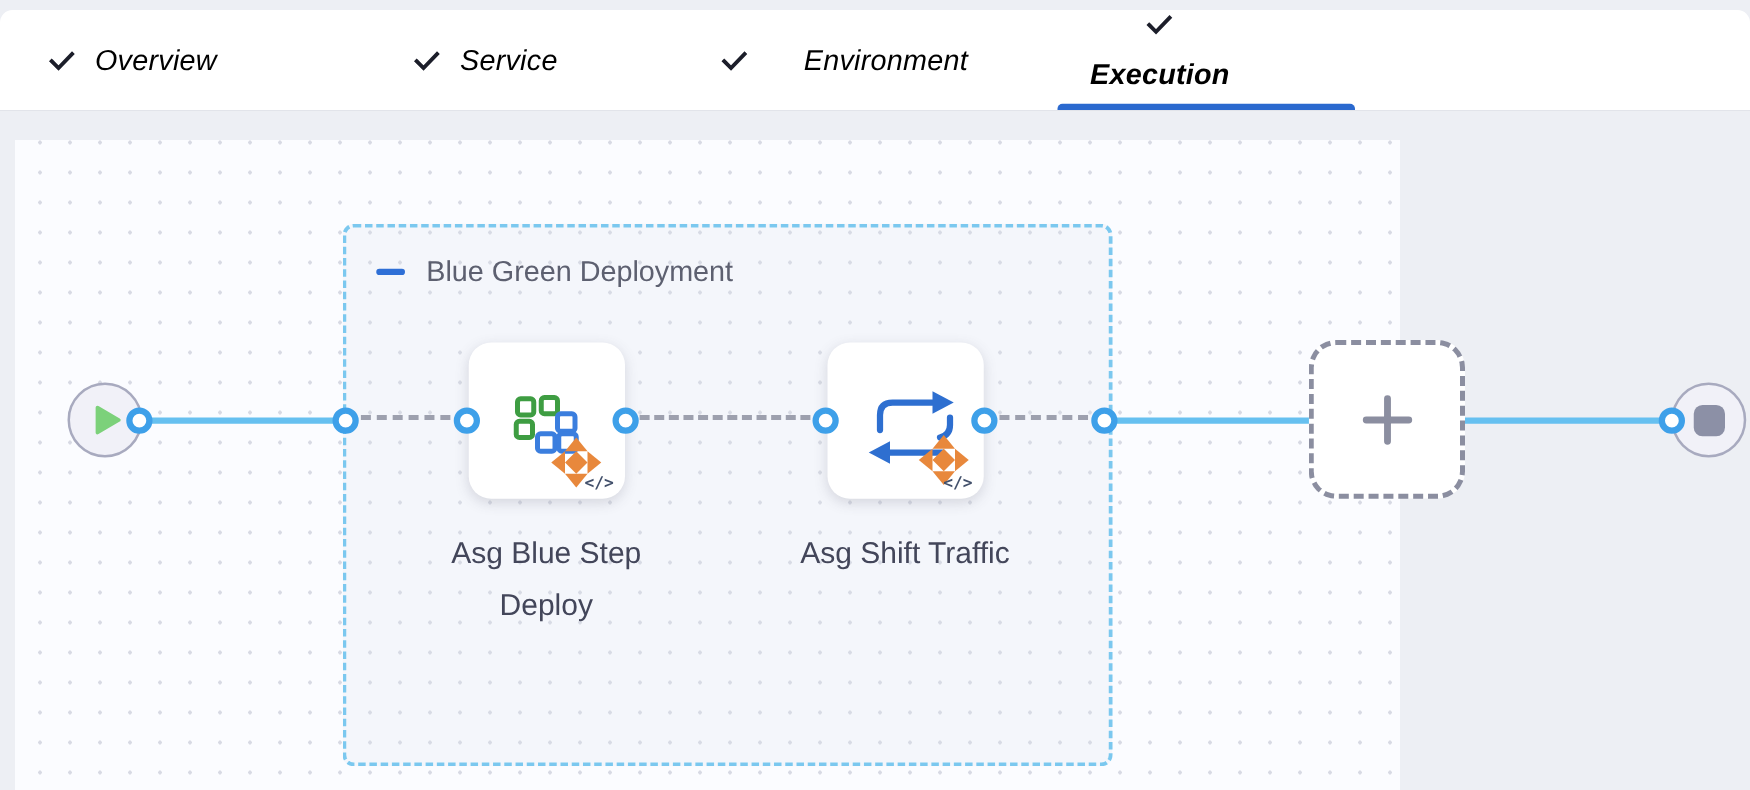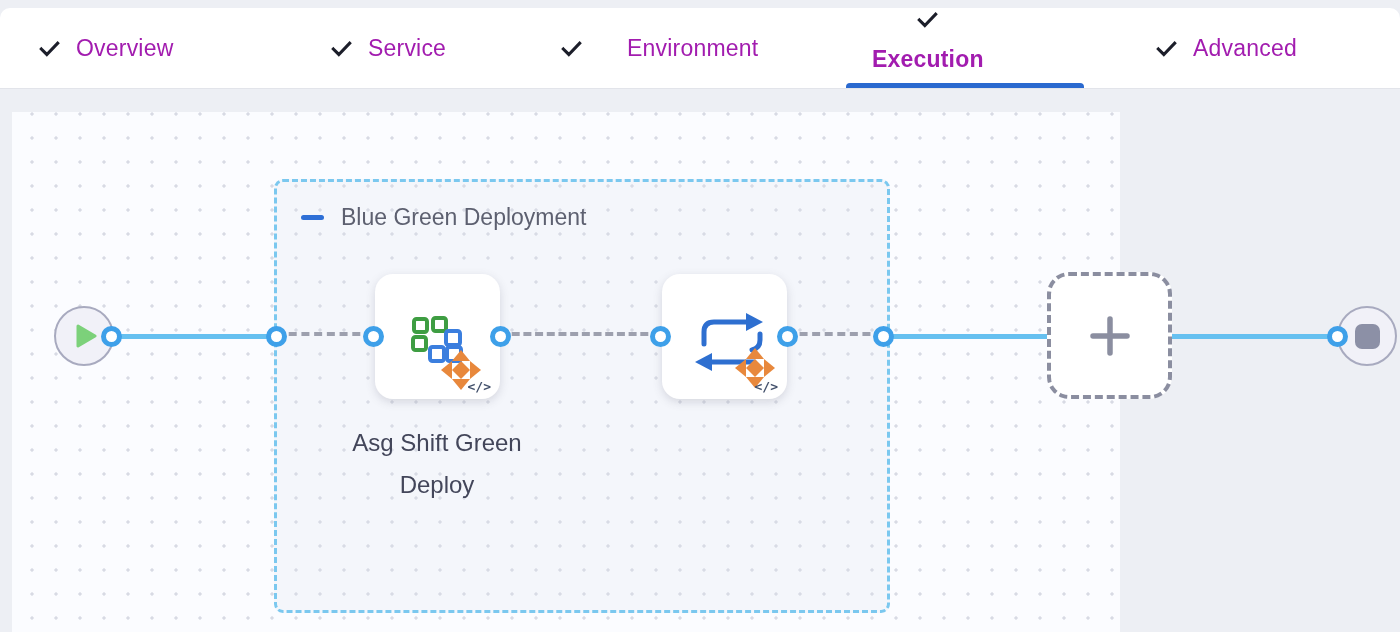--- a/index.html
+++ b/index.html
@@ -14,21 +14,21 @@
     position:absolute;left:0;top:8px;width:1400px;height:80px;
     background:#ffffff;border-bottom:1px solid #e2e4ea;
     border-radius:10px 10px 0 0;z-index:5;
   }
   .tab{
     position:absolute;top:0;height:80px;display:flex;align-items:center;gap:15px;
     cursor:pointer;
   }
   .tab .check-icon{width:23px;height:23px;flex:0 0 auto;}
   .tab .tab-label{
-    font-size:23px;color:#a21caf;font-weight:500;letter-spacing:0.2px;white-space:nowrap;
+    font-size:23px;color:#000000;font-weight:500;letter-spacing:0.2px;white-space:nowrap;font-style:italic;
   }
   .tab.active .tab-label{font-weight:700;}
   .tab-underline{
     position:absolute;left:-26px;bottom:0;width:238px;height:5px;
     background:#2a69cf;border-radius:4px 4px 0 0;
   }
   
   .canvas{
     position:absolute;left:12px;top:88px;width:1108px;height:544px;
     background-color:#fbfcff;
@@ -95,41 +95,35 @@
     <span class="tab-label">Overview</span>
   </div>
 
   <div class="tab" style="left:330px;justify-content:flex-end;">
     <svg class="check-icon" viewBox="0 0 24 24">
       <path d="M3.5 12.5 L9.2 18.2 L20.5 6.5" fill="none" stroke="#1c1e2a" stroke-width="3.2" stroke-linecap="square"></path>
     </svg>
     <span class="tab-label">Service</span>
   </div>
 
-  <div class="tab" style="left:560px;gap:44px;">
+  <div class="tab" style="left:576px;gap:44px;">
     <svg class="check-icon" viewBox="0 0 24 24">
       <path d="M3.5 12.5 L9.2 18.2 L20.5 6.5" fill="none" stroke="#1c1e2a" stroke-width="3.2" stroke-linecap="square"></path>
     </svg>
     <span class="tab-label">Environment</span>
   </div>
 
   <div class="tab active" style="left:872px;flex-direction:column;">
     <svg class="check-icon" viewBox="0 0 24 24">
       <path d="M3.5 12.5 L9.2 18.2 L20.5 6.5" fill="none" stroke="#1c1e2a" stroke-width="3.2" stroke-linecap="square"></path>
     </svg>
     <span class="tab-label">Execution</span>
     <div class="tab-underline"></div>
   </div>
 
-  <div class="tab" style="left:1155px;">
-    <svg class="check-icon" viewBox="0 0 24 24">
-      <path d="M3.5 12.5 L9.2 18.2 L20.5 6.5" fill="none" stroke="#1c1e2a" stroke-width="3.2" stroke-linecap="square"></path>
-    </svg>
-    <span class="tab-label">Advanced</span>
-  </div>
 </div>
 
 <div class="canvas">
 
   <div class="step-group">
     <div class="group-header">
       <div class="collapse-btn"></div>
       <span class="group-label">Blue Green Deployment</span>
     </div>
   </div>
@@ -202,15 +196,16 @@
 
   <div class="port" style="left:89px;"></div>
   <div class="port" style="left:254px;"></div>
   <div class="port" style="left:351px;"></div>
   <div class="port" style="left:478px;"></div>
   <div class="port" style="left:638px;"></div>
   <div class="port" style="left:765px;"></div>
   <div class="port" style="left:861px;"></div>
   <div class="port" style="left:1315px;"></div>
 
-  <div class="node-label" style="left:315px;width:220px;">Asg Shift Green Deploy</div>
+  <div class="node-label" style="left:315px;width:220px;">Asg Blue Step Deploy</div>
+  <div class="node-label" style="left:592px;width:240px;">Asg Shift Traffic</div>
 
 </div>
 
 </body></html>

